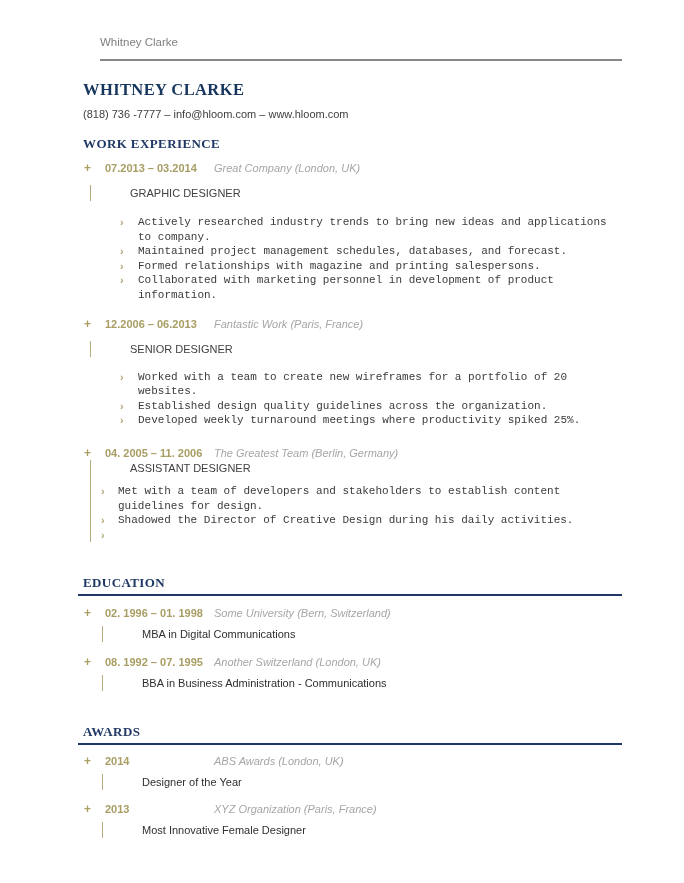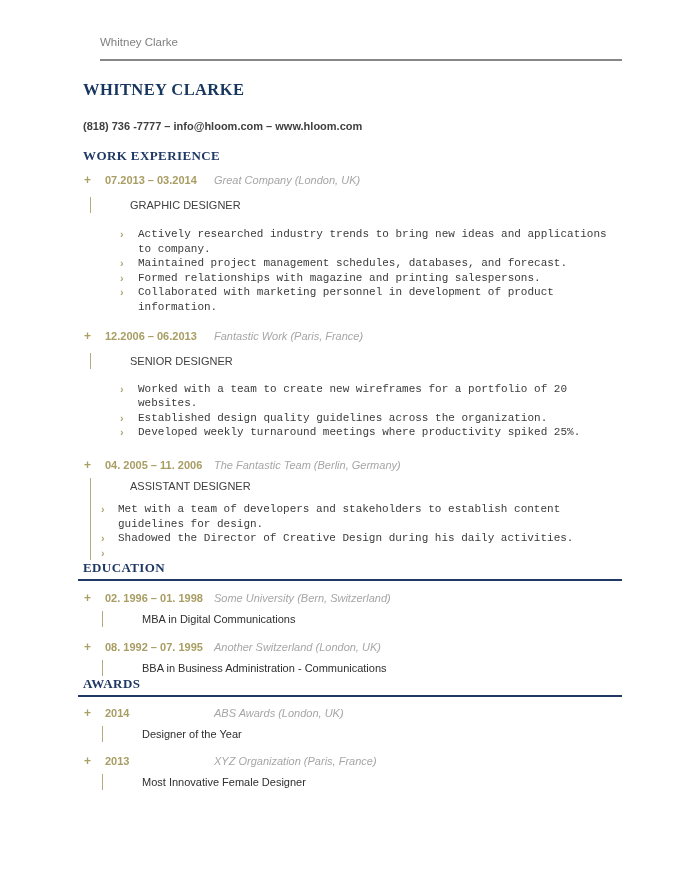--- a/index.html
+++ b/index.html
@@ -19,33 +19,33 @@
   .running-rule { margin-top: 11px; border-top: 2px solid #878787; height: 0; }
 
   
   .main { position: absolute; left: 83px; right: 62px; top: 80px; }
 
   .person-name {
     font-family: "Liberation Serif", serif;
     font-weight: bold; font-size: 16.5px; letter-spacing: .4px;
     color: #17365d;
   }
-  .contact-line { margin-top: 20px; font-size: 11px; color: #404040; font-weight: bold; }
+  .contact-line { margin-top: 8px; font-size: 11px; color: #404040; }
 
   .section-title {
     font-family: Liberation Serif, serif;
     font-weight: bold; font-size: 13px; letter-spacing: .4px;
     color: #1f3864;
   }
   .section-title.underlined {
     margin-left: -5px; padding-left: 5px;
     padding-bottom: 3px; border-bottom: 2px solid #1f3864;
   }
   .mt-work { margin-top: 16px; }
-  .mt-section { }
+  .mt-section { margin-top: 33px; }
 
   .entry-head { display: flex; align-items: baseline; font-size: 11px; }
   .plus { width: 22px; padding-left: 1px; color: #aba064; font-size: 12px; font-weight: bold; }
   .dates { width: 109px; color: #a89d63; font-weight: bold; }
   .org { color: #a6a6a6; font-style: italic; }
 
   .mt-e1 { margin-top: 9px; }
   .mt-e  { margin-top: 14px; }
   .mt-e3 { margin-top: 18px; }
   .mt-edu1 { margin-top: 10px; }
@@ -68,21 +68,21 @@
 
   ul.bullets { list-style: none; margin-top: 14px; font-size: 11px; }
   ul.bullets li { display: flex; line-height: 14.6px; padding-left: 37px; }
   .b-marker { width: 18px; flex: 0 0 18px; color: #b0a777; font-weight: bold; }
   .b-text { color: #3b3b3b; font-family: Liberation Mono, monospace; }
 
   .mt-b2 { margin-top: 13px !important; }
 
   
   .entry-body-bordered {
-    margin-top: 6px; margin-left: 7px;
+    margin-left: 7px;
     border-left: 1.5px solid #b3aa7e;
   }
   .entry-body-bordered .role2 {
     padding: 2px 0 10px 39px; font-size: 11px; color: #404040;
   }
   .entry-body-bordered ul.bullets { margin-top: 0; }
   .entry-body-bordered ul.bullets li { padding-left: 10px; }
   .entry-body-bordered .b-marker { width: 17px; flex: 0 0 17px; }
 </style>
 </head>
@@ -149,21 +149,21 @@
             <span class="b-marker">›</span>
             <span class="b-text">Developed weekly turnaround meetings where productivity spiked 25%.</span>
           </li>
       </ul>
     </div>
 
     <div>
       <div class="entry-head mt-e3">
         <span class="plus">+</span>
         <span class="dates">04. 2005 – 11. 2006</span>
-        <span class="org">The Fantastic Team (Berlin, Germany)</span>
+        <span class="org">The Greatest Team (Berlin, Germany)</span>
       </div>
       <div class="entry-body-bordered">
         <div class="role2">ASSISTANT DESIGNER</div>
         <ul class="bullets">
           <li>
               <span class="b-marker">›</span>
               <span class="b-text">Met with a team of developers and stakeholders to establish content guidelines for design.</span>
             </li>
           <li>
               <span class="b-marker">›</span>

